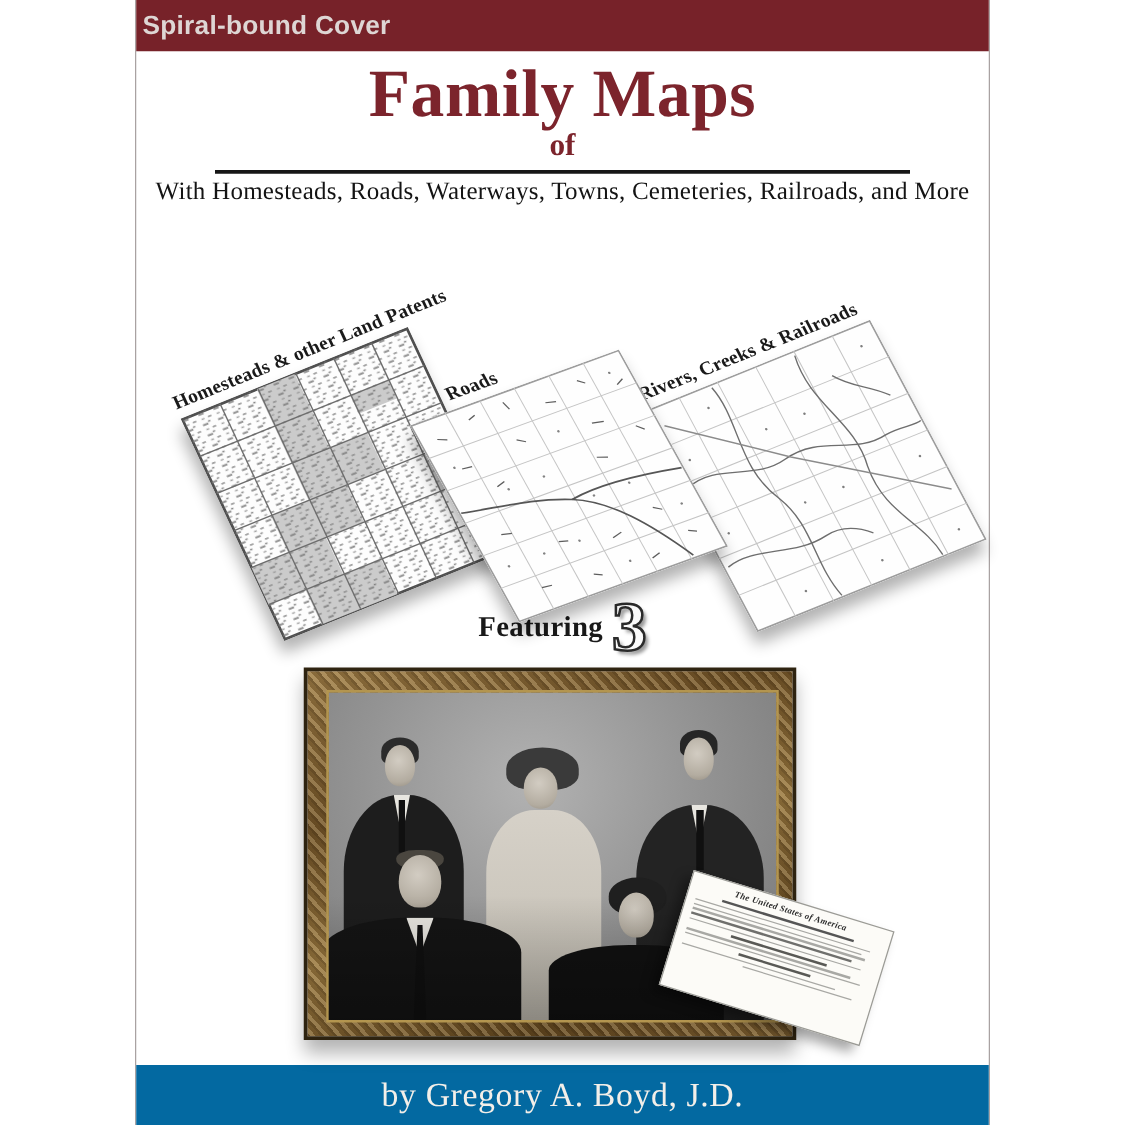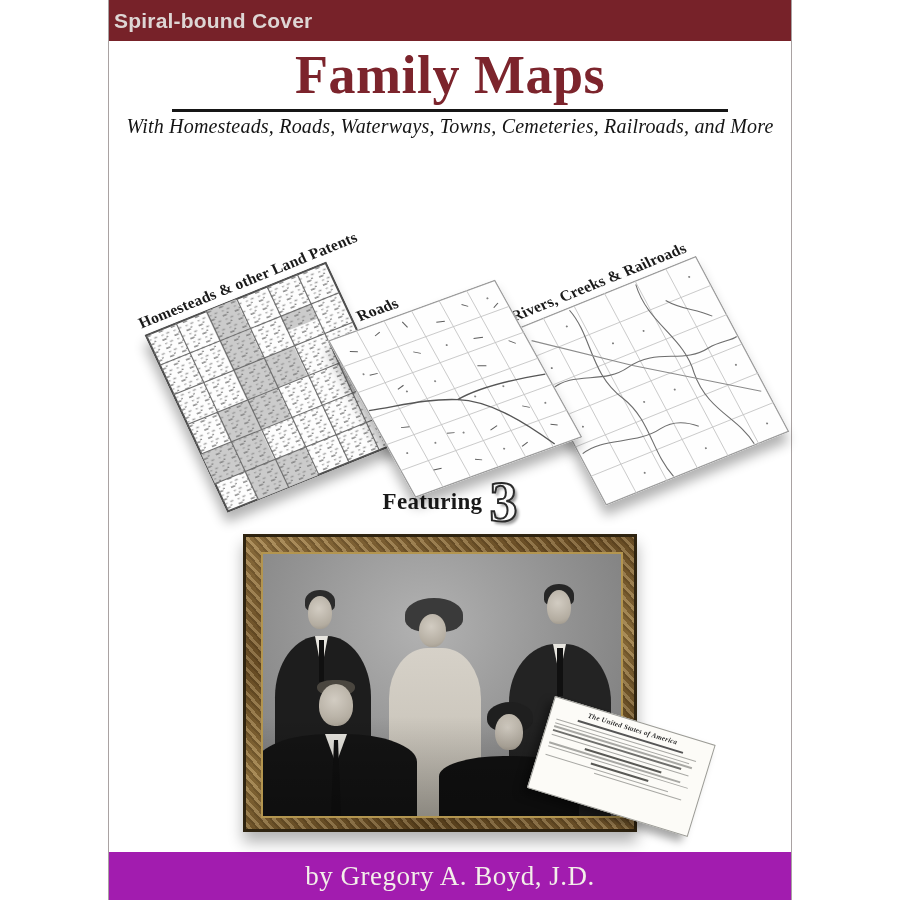--- a/index.html
+++ b/index.html
@@ -13,21 +13,21 @@
           display:flex;align-items:center;}
   .banner span{color:#ded6d4;font-family:"Liberation Sans", sans-serif;font-size:21px;
                font-weight:bold;letter-spacing:.2px;padding-left:5px;}
   
   .titleblock{position:absolute;left:0;top:48px;width:100%;text-align:center;color:#7c242c;}
   .t1{font-size:54px;font-weight:bold;line-height:1;letter-spacing:.5px;}
   .t-of{font-size:25px;font-weight:bold;line-height:1;margin-top:2px;}
   .t2{font-size:46px;font-weight:bold;line-height:1;margin-top:2px;letter-spacing:.5px;}
   .t-ed{font-size:27px;color:#1c1c1c;margin-top:9px;line-height:1;}
   .divider{width:556px;height:3px;background:#161616;margin:7px auto 0 auto;}
-  .tagline{font-size:20px;font-style:italic;color:#141414;margin-top:3px;letter-spacing:.2px;}
+  .tagline{font-size:20px;color:#141414;margin-top:3px;letter-spacing:.2px;}
   
   .map-wrap{position:absolute;transform-origin:50% 50%;}
   .map-label{font-size:15.5px;font-weight:bold;color:#1a1a1a;white-space:nowrap;
              margin-bottom:3px;letter-spacing:.2px;}
   .map-sq{background:#fdfdfd;box-shadow:-5px 9px 12px rgba(0,0,0,.30);display:block;}
   .mw-homesteads{left:64px;top:262px;transform:rotate(-22deg) skewX(3deg);z-index:2;text-align:center;}
   .mw-roads{left:252px;top:280px;transform:rotate(-20deg) skewX(9deg);z-index:3;}
   .mw-roads .map-label{margin-left:38px;}
   .mw-rivers{left:438px;top:262px;transform:rotate(-22deg) skewX(6deg);z-index:1;text-align:center;}
   
@@ -57,37 +57,38 @@
   .doc{position:absolute;left:446px;top:696px;width:168px;height:96px;background:#fcfbf7;
        border:1px solid #9b9b96;transform:rotate(17deg);transform-origin:0 0;z-index:6;
        box-shadow:-5px 7px 9px rgba(0,0,0,.35);padding:5px 7px;box-sizing:border-box;}
   .doc-head{font-size:7px;font-weight:bold;font-style:italic;text-align:center;color:#2a2a2a;
             letter-spacing:.3px;line-height:1.1;}
   .doc-sub{height:2px;background:#555;width:72%;margin:2px auto 3px auto;}
   .dl{height:1.3px;background:#a8a8a4;margin:2.6px 0;}
   .dl.b{background:#6f6f6c;height:1.8px;}
   .dl.c{width:52%;margin-left:auto;margin-right:auto;background:#595955;height:2px;}
   
-  .byline-bar{position:absolute;left:0;top:852px;width:100%;height:48px;background:#a21caf;
+  .byline-bar{position:absolute;left:0;top:852px;width:100%;height:48px;background:#0369a1;
               display:flex;align-items:center;justify-content:center;}
   .byline-bar span{color:#f3efe9;font-size:27px;letter-spacing:.5px;}
   svg{display:block;}
 </style>
 </head>
 <body>
 
 <div class="stage">
   <div class="cover">
 
     <div class="banner">
       <span>Spiral-bound Cover</span>
     </div>
 
     <div class="titleblock">
       <div class="t1">Family Maps</div>
+      <div class="t-of">of</div>
       <div class="divider"></div>
       <div class="tagline">With Homesteads, Roads, Waterways, Towns, Cemeteries, Railroads, and More</div>
     </div>
 
     <div class="map-wrap mw-homesteads">
       <div class="map-label">Homesteads &amp; other Land Patents</div>
       <svg class="map-sq" width="196" height="196" viewBox="0 0 196 196">
         <defs>
           <pattern id="speck" width="13" height="9" patternUnits="userSpaceOnUse">
             <rect x="1" y="2" width="4.5" height="1.6" fill="#7e7e7e"></rect>

